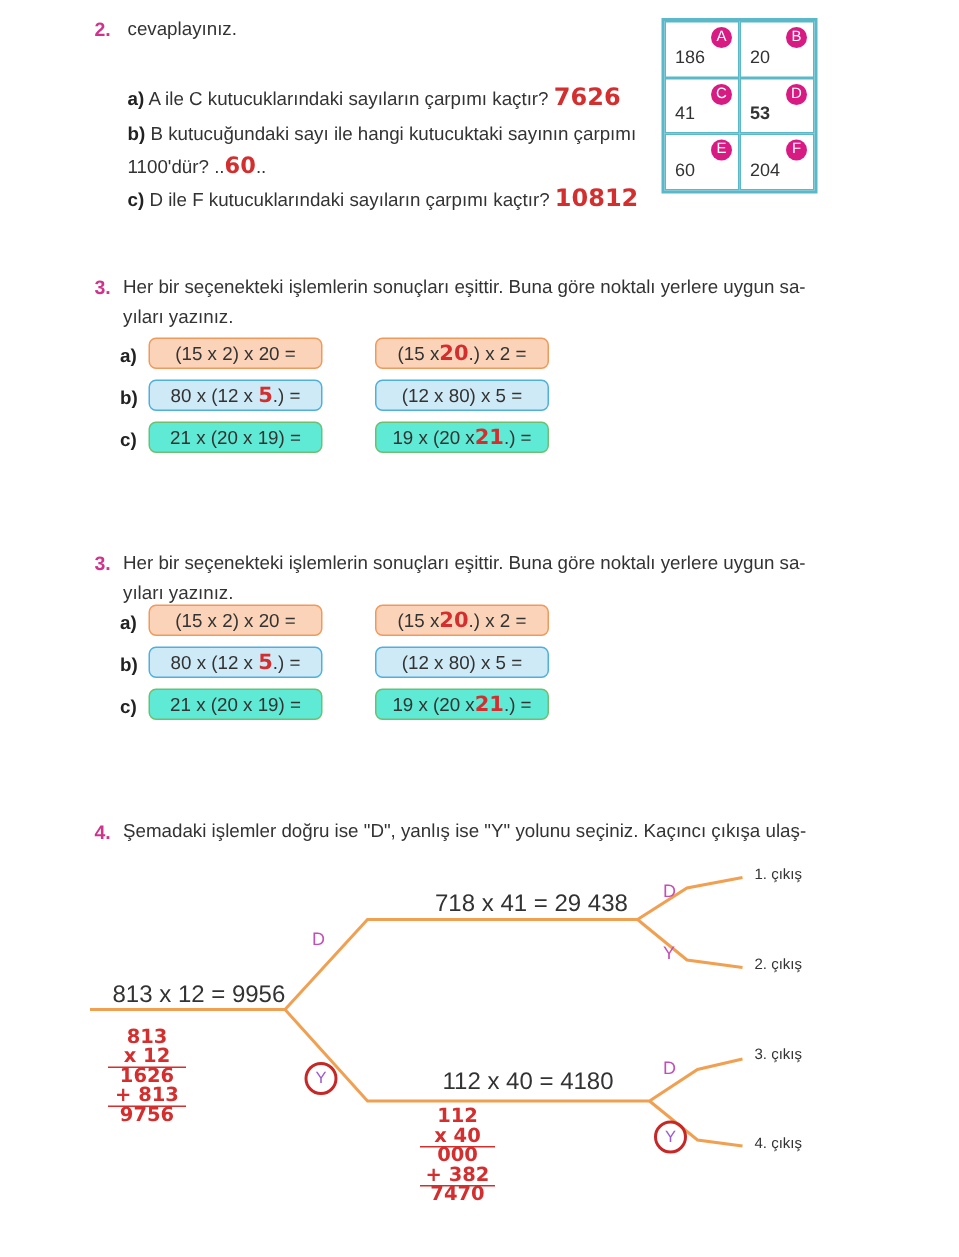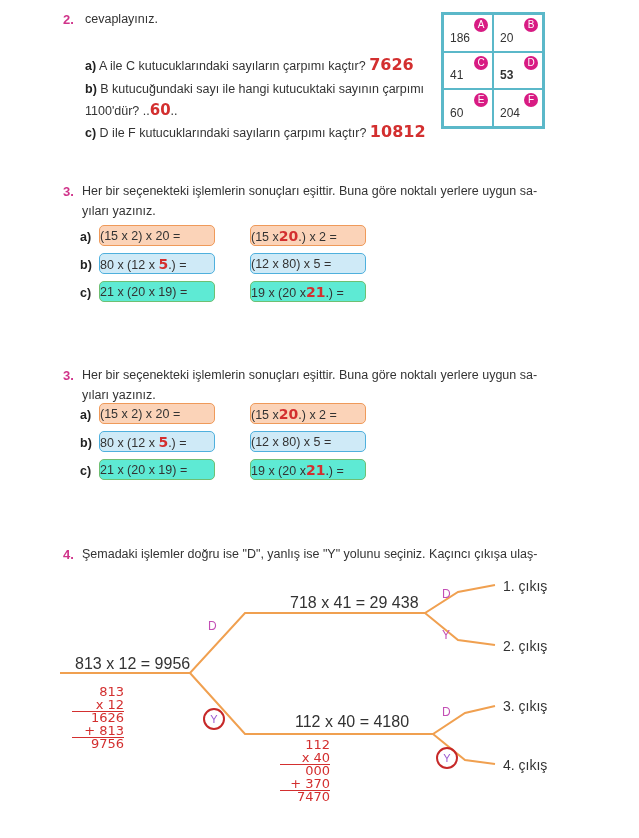--- a/index.html
+++ b/index.html
@@ -7,30 +7,30 @@
     .abs{position:absolute;}
     .qnum{color:#d0338a;font-weight:bold;font-size:13px;}
     .qtext{font-size:12.5px;line-height:20px;color:#333;}
     .sub{font-size:12.5px;color:#333;white-space:nowrap;}
     .sub b{color:#222;}
     .ans{color:#d32f2f;font-weight:bold;font-family:"DejaVu Sans",sans-serif;}
     .grid{position:absolute;left:441px;top:12px;width:104px;height:117px;border:2px solid #5bb8c9;display:grid;grid-template-columns:1fr 1fr;grid-template-rows:1fr 1fr 1fr;box-sizing:border-box;}
     .cell{position:relative;border:1px solid #5bb8c9;font-size:12px;color:#333;}
     .cell .val{position:absolute;left:6px;bottom:6px;}
     .cell .badge{position:absolute;right:4px;top:3px;width:14px;height:14px;border-radius:50%;background:#d81b83;color:#fff;font-size:10px;line-height:14px;text-align:center;}
-    .box{position:absolute;height:21px;border-radius:5px;font-size:12.5px;line-height:21px;text-align:left;color:#333;box-sizing:border-box;}
+    .box{position:absolute;height:21px;border-radius:5px;font-size:12.5px;line-height:21px;text-align:center;color:#333;box-sizing:border-box;}
     .orange{background:#fbd3b8;border:1.5px solid #ef9a5a;}
     .blue{background:#cfeaf7;border:1.5px solid #4fb0dd;}
     .green{background:#5eead4;border:1.5px solid #6fbf72;}
     .lbl{position:absolute;font-size:12.5px;font-weight:bold;color:#222;}
-    .mult{position:absolute;color:#d32f2f;font-weight:normal;font-family:"DejaVu Sans",sans-serif;font-size:13px;line-height:12.5px;text-align:right;}
+    .mult{position:absolute;color:#d32f2f;font-weight:bold;font-family:"DejaVu Sans",sans-serif;font-size:13px;line-height:12.5px;text-align:center;}
     .mult .ul{border-bottom:1.5px solid #d32f2f;}
     .circle{position:absolute;width:18px;height:18px;border:2px solid #c62828;border-radius:50%;color:#9c5bd0;font-size:11px;line-height:18px;text-align:center;}
     .dy{position:absolute;color:#c34fb5;font-size:12px;}
-    .exit{position:absolute;font-size:14px;color:#333;}
+    .exit{position:absolute;font-size:10px;color:#333;}
     .eq{position:absolute;font-size:16px;color:#333;}
   </style>
 </head>
 <body>
 
 <div>
   <span class="abs qnum" style="left:63px;top:12px;">2.</span>
   <div class="abs qtext" style="left:85px;top:9px;">
     <div>cevaplayınız.</div>
   </div>
@@ -165,16 +165,16 @@
     <div class="ul">x   12</div>
     <div>1626</div>
     <div class="ul">+ 813</div>
     <div>9756</div>
   </div>
 
   <div class="mult" style="left:280px;top:739px;width:50px;">
     <div>112</div>
     <div class="ul">x   40</div>
     <div>000</div>
-    <div class="ul">+ 370</div>
+    <div class="ul">+ 382</div>
     <div>7470</div>
   </div>
 </div>
 
 </body></html>

